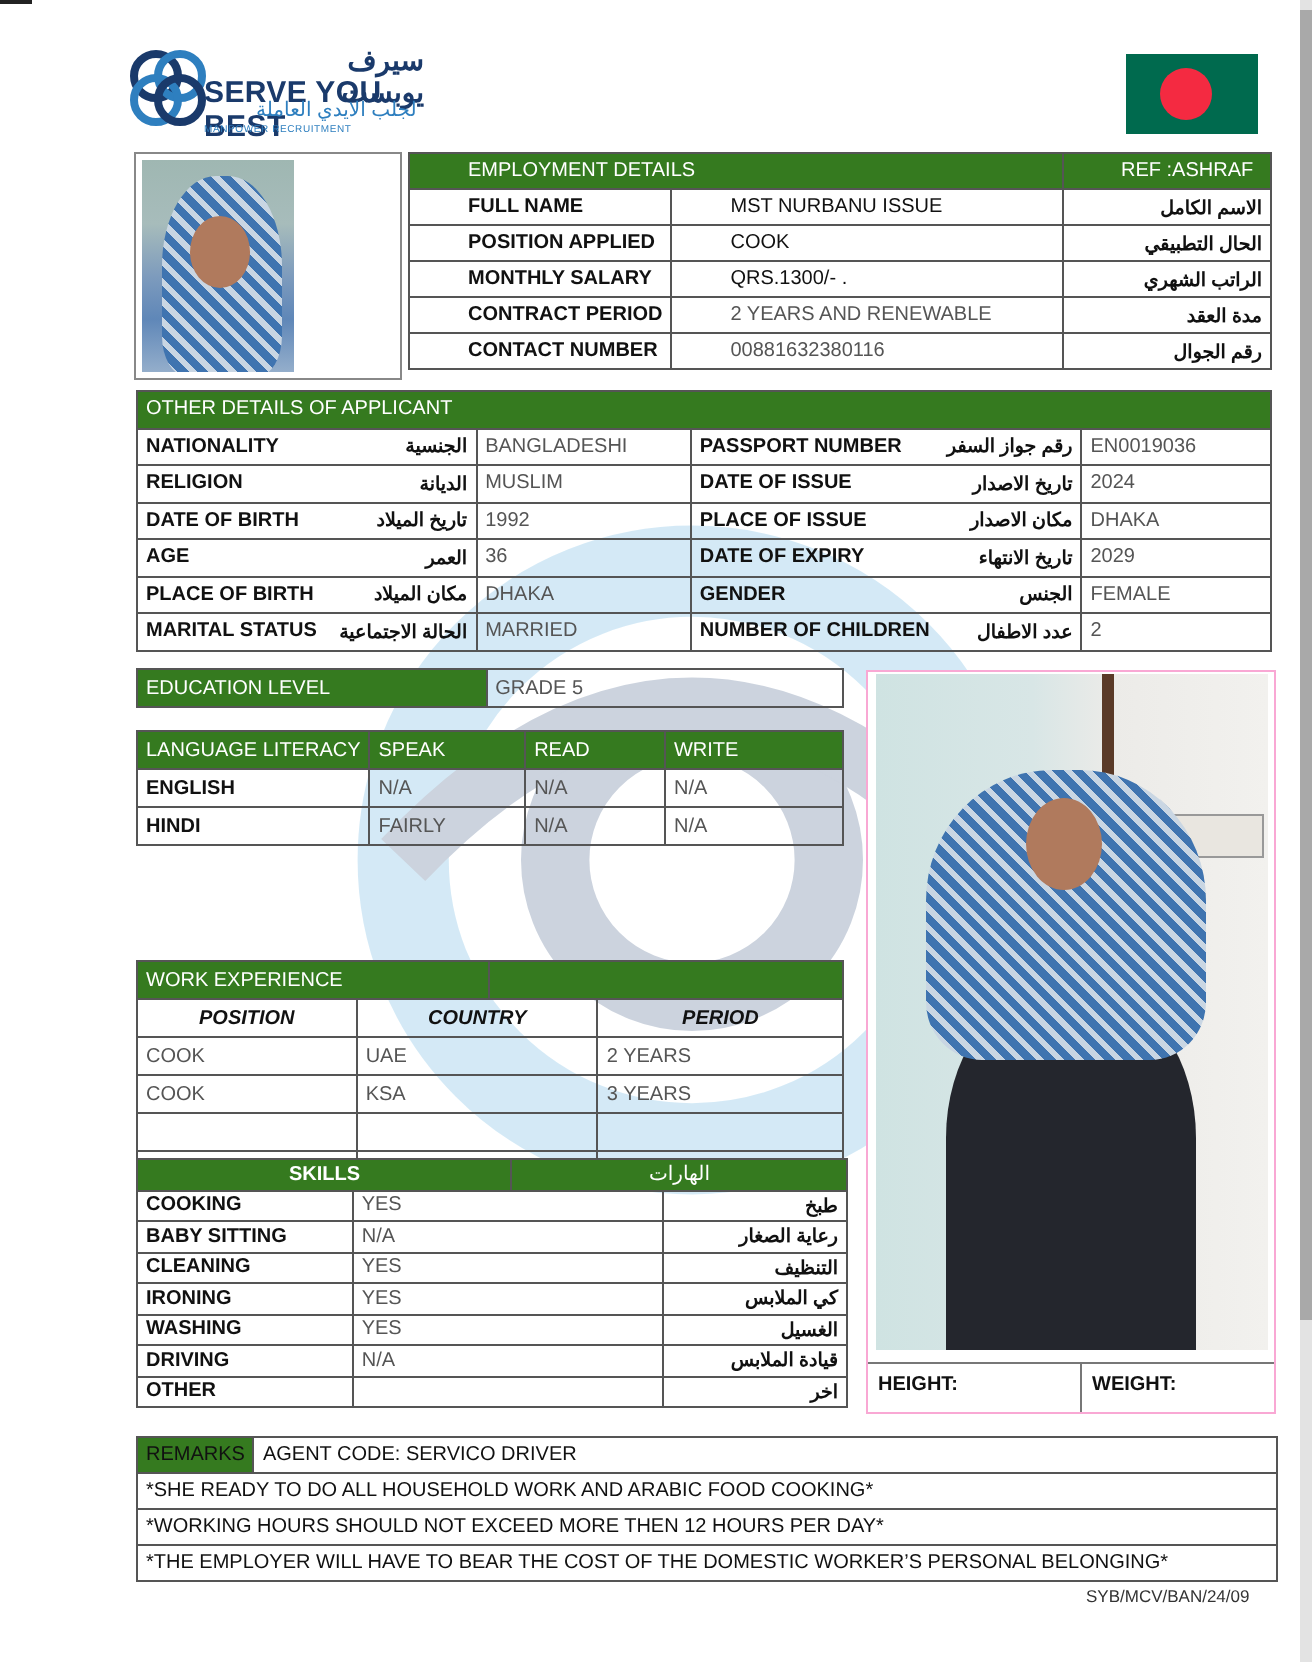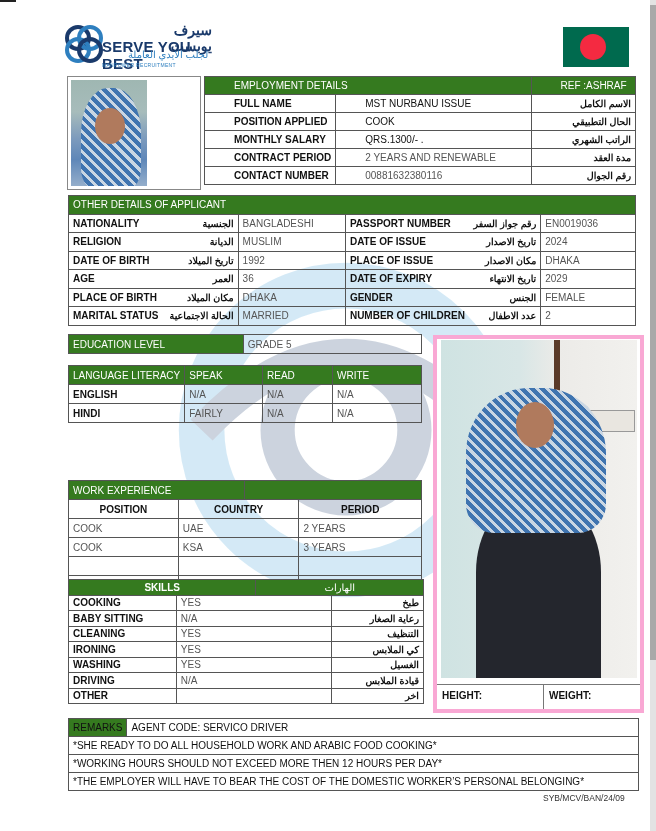--- a/index.html
+++ b/index.html
@@ -33,27 +33,27 @@
   .val { color:#555; }
   .ar { text-align:right; direction:rtl; font-weight:bold; font-size:9.5px; }
 
   .t-emp { position:absolute; left:188px; top:76px; width:432px; }
   .t-emp td { height:17px;padding-left:29px; }
   .t-other { position:absolute; left:52px; top:195px; width:568px; }
   .t-other td { height:17.5px; }
   .t-edu { position:absolute; left:52px; top:334px; width:354px; }
   .t-lang { position:absolute; left:52px; top:365px; width:354px;padding-left:15px; }
   .t-work { position:absolute; left:52px; top:456px; width:354px;margin-top:24px; }
-  .t-work .ch { text-align:center; font-weight:bold; color:#111; }
+  .t-work .ch { text-align:center; font-weight:bold; color:#111;font-style:italic; }
   .t-skills { position:absolute; left:52px; top:579px; width:356px; }
   .t-skills td { height:14.5px; }
   .t-remarks { position:absolute; left:52px; top:718px; width:571px; }
   .t-remarks td { height:17px; font-size:10px; color:#111; }
 
-  .photo-full { position:absolute; left:417px; top:335px; width:203px; height:370px; border:4px solid #f9a8d4; background:#fff; }
+  .photo-full { position:absolute; left:417px; top:335px; width:203px; height:370px; border:1px solid #f9a8d4; background:#fff; }
   .photo-full .img { position:absolute; left:4px; top:1px; width:196px; height:338px; background:linear-gradient(90deg,#cfe3e2 0%,#d8e6e6 40%,#ecebe8 60%,#f2f1ee 100%); overflow:hidden; }
   .hw { position:absolute; left:0; top:345px; width:203px; height:24px; border-top:1px solid #777; }
   .hw div { position:absolute; top:5px; font-size:10px; font-weight:bold; }
   .hw .sep { position:absolute; left:106px; top:0; width:1px; height:24px; background:#777; }
 
   .footer-code { position:absolute; left:527px; top:793px; font-size:8.5px; color:#333; }
 </style>
 </head>
 <body>
 

